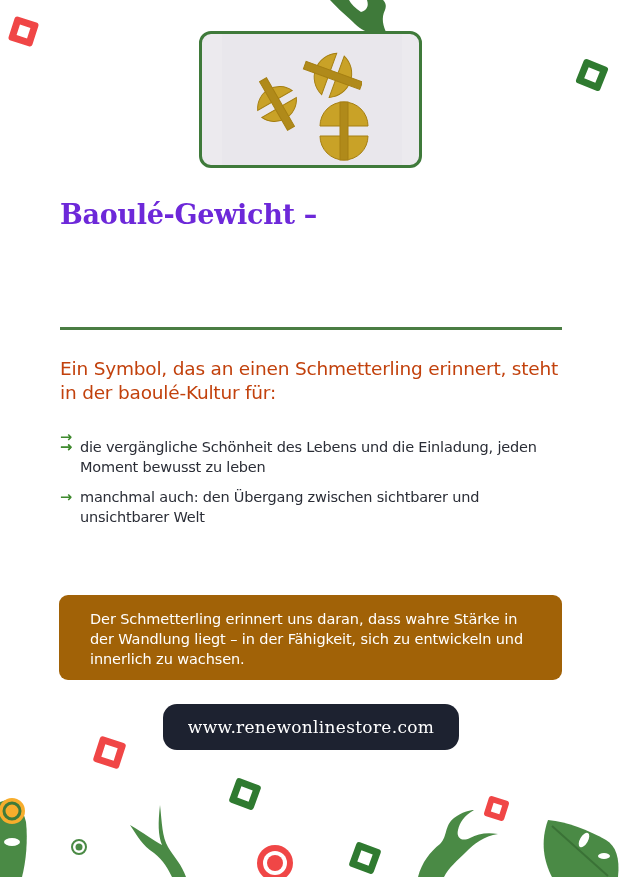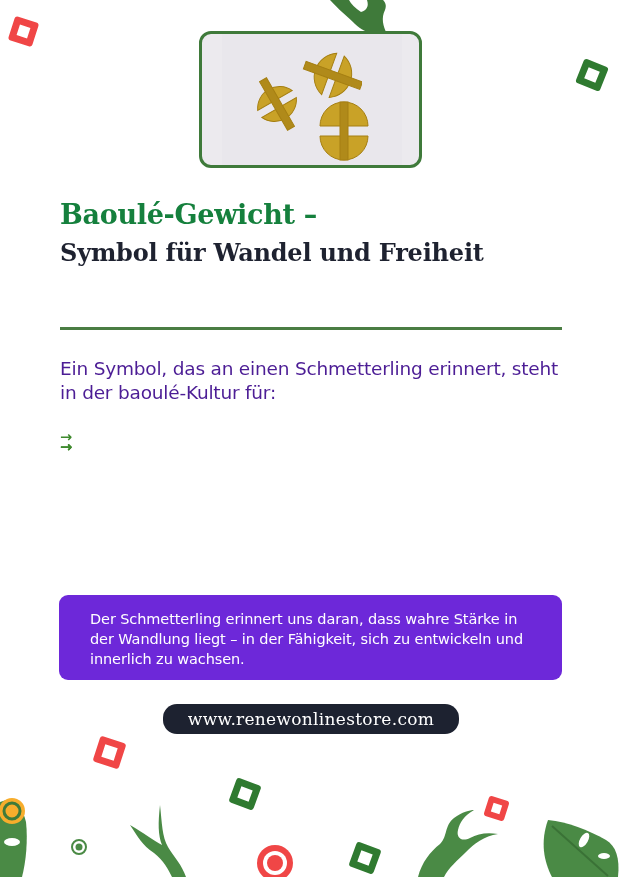--- a/index.html
+++ b/index.html
@@ -12,45 +12,45 @@
   .photo-frame {
     position: absolute; left: 199px; top: 31px; width: 223px; height: 137px;
     border: 3px solid #3f7a3a; border-radius: 12px; background: #eceaee; overflow: hidden;
   }
   .photo-inner { position: absolute; left: 20px; top: 0; width: 180px; height: 100%; background: #e9e7ec; }
 
   .title {
     position: absolute; left: 60px; top: 196px; width: 520px;
     font-family: "DejaVu Serif", serif; line-height: 38px;
   }
-  .title .t1, .title .t2 { display: block; color: #15803d; font-weight: bold; font-size: 27px; letter-spacing: -0.3px; }
+  .title .t1, .title .t2 { display: block; color: #6d28d9; font-weight: bold; font-size: 27px; letter-spacing: -0.3px; }
   .title .t3 { display: block; color: #1e2230; font-size: 24px; letter-spacing: -0.2px; }
 
   .rule { position: absolute; left: 60px; top: 327px; width: 502px; height: 3px; background: #4a7d43; }
 
   .intro {
     position: absolute; left: 60px; top: 357px; width: 510px;
-    font-size: 18.5px; line-height: 24px; color: #4c1d95; letter-spacing: -0.2px;
+    font-size: 18.5px; line-height: 24px; color: #c2410c; letter-spacing: -0.2px;
   }
 
   .bullets { position: absolute; left: 60px; top: 427px; width: 510px; list-style: none; }
   .bullets li {
     position: relative; padding-left: 20px; font-size: 14.5px; line-height: 20px;
     color: #2a2d36; margin-bottom: 10px; letter-spacing: -0.2px;
   }
   .bullets li .arrow { position: absolute; left: 0; top: 0; color: #3f8a2e; font-weight: bold; }
 
   .quote-box {
     position: absolute; left: 59px; top: 595px; width: 503px; height: 85px;
-    background: #6d28d9; border-radius: 9px; padding: 14px 20px 0 31px;
+    background: #a16207; border-radius: 9px; padding: 14px 20px 0 31px;
     color: #ffffff; font-size: 14.5px; line-height: 20px; letter-spacing: -0.1px;
   }
 
   .url-pill {
-    position: absolute; left: 163px; top: 704px; width: 296px; height: 30px;
+    position: absolute; left: 163px; top: 704px; width: 296px; height: 46px;
     background: #1d2230; border-radius: 14px; color: #ffffff;
     display: flex; align-items: center; justify-content: center;
     font-family: "DejaVu Serif", serif; font-size: 17px; letter-spacing: 0.3px;
   }
 </style>
 </head>
 <body>
 
 <svg class="deco" style="left:325px;top:0;" width="80" height="36" viewBox="0 0 80 36">
   <path d="M5 0 C14 10, 22 16, 30 24 C36 30, 42 32, 48 34 L62 34 C58 26, 56 18, 60 10 C62 5, 60 2, 58 0 L42 0 C44 6, 42 10, 36 12 C30 8, 26 4, 24 0 Z" fill="#3f7a3a"></path>
@@ -113,39 +113,40 @@
     <g fill="#c9a227" stroke="#a57f12" stroke-width="1">
       <path d="M4 32 A24 24 0 0 1 52 32 Z"></path>
       <path d="M4 42 A24 24 0 0 0 52 42 Z"></path>
       <rect x="24" y="8" width="8" height="58" fill="#b08a1a"></rect>
     </g>
   </svg>
 </div>
 
 <h1 class="title">
   <span class="t1">Baoulé-Gewicht –</span>
-  <span class="t3">Symbol für Wandel und Freiheit</span>
 </h1>
 
 <div class="rule"></div>
 
 <p class="intro">Ein Symbol, das an einen Schmetterling erinnert, steht in der baoulé-Kultur für:</p>
 
 <ul class="bullets">
   <li>
     <span class="arrow">→</span>
   </li>
   <li>
     <span class="arrow">→</span>
   </li>
   <li>
     <span class="arrow">→</span>
+    <span>die vergängliche Schönheit des Lebens und die Einladung, jeden Moment bewusst zu leben</span>
   </li>
   <li>
     <span class="arrow">→</span>
+    <span>manchmal auch: den Übergang zwischen sichtbarer und unsichtbarer Welt</span>
   </li>
 </ul>
 
 <div class="quote-box">
   <p>Der Schmetterling erinnert uns daran, dass wahre Stärke in der Wandlung liegt – in der Fähigkeit, sich zu entwickeln und innerlich zu wachsen.</p>
 </div>
 
 <a class="url-pill">
   <span>www.renewonlinestore.com</span>
 </a>

